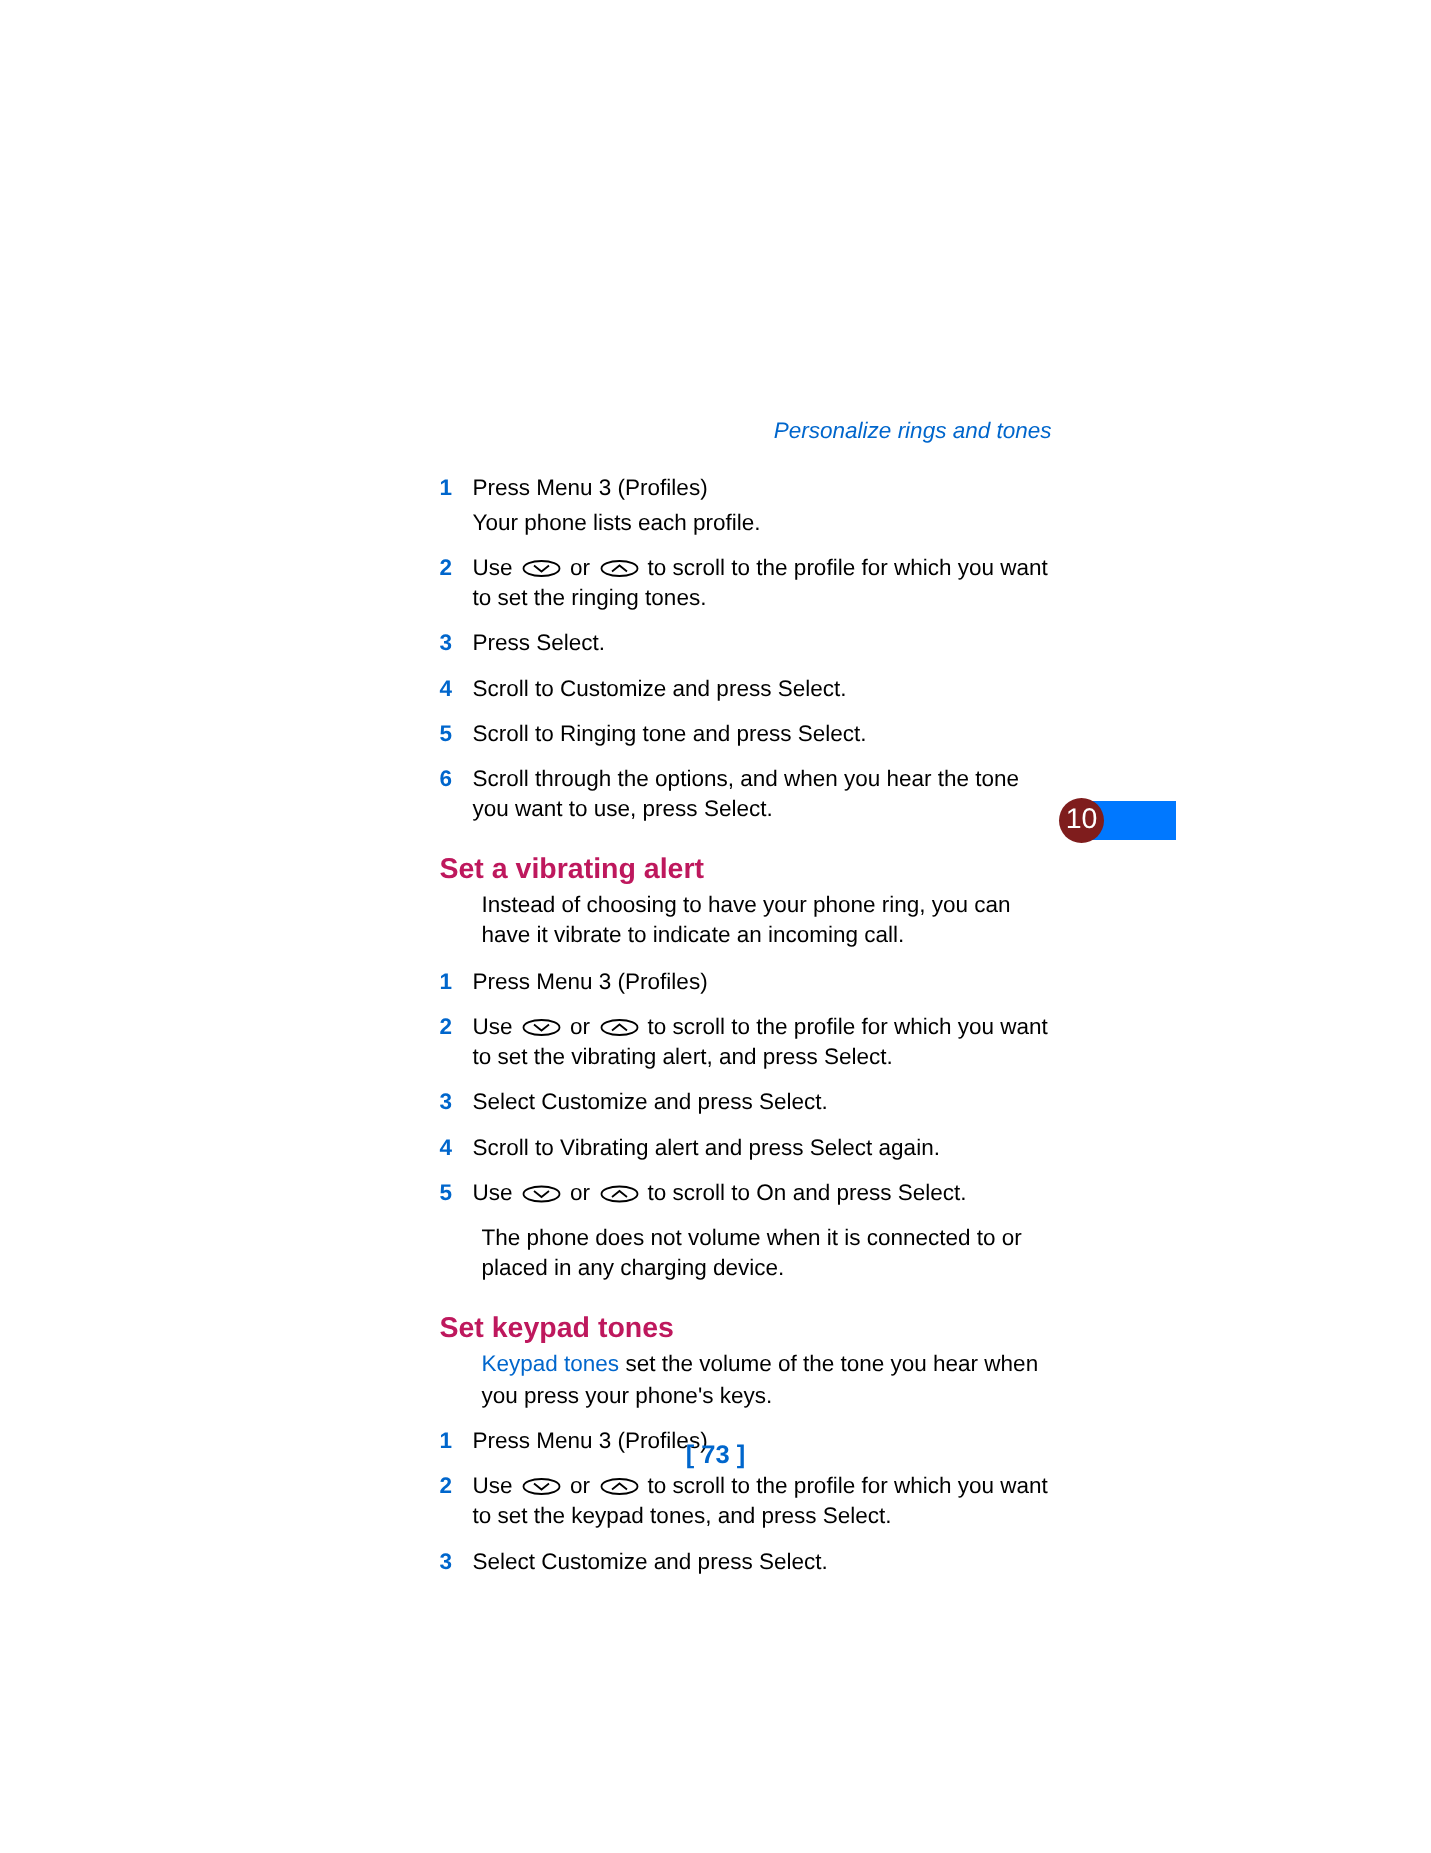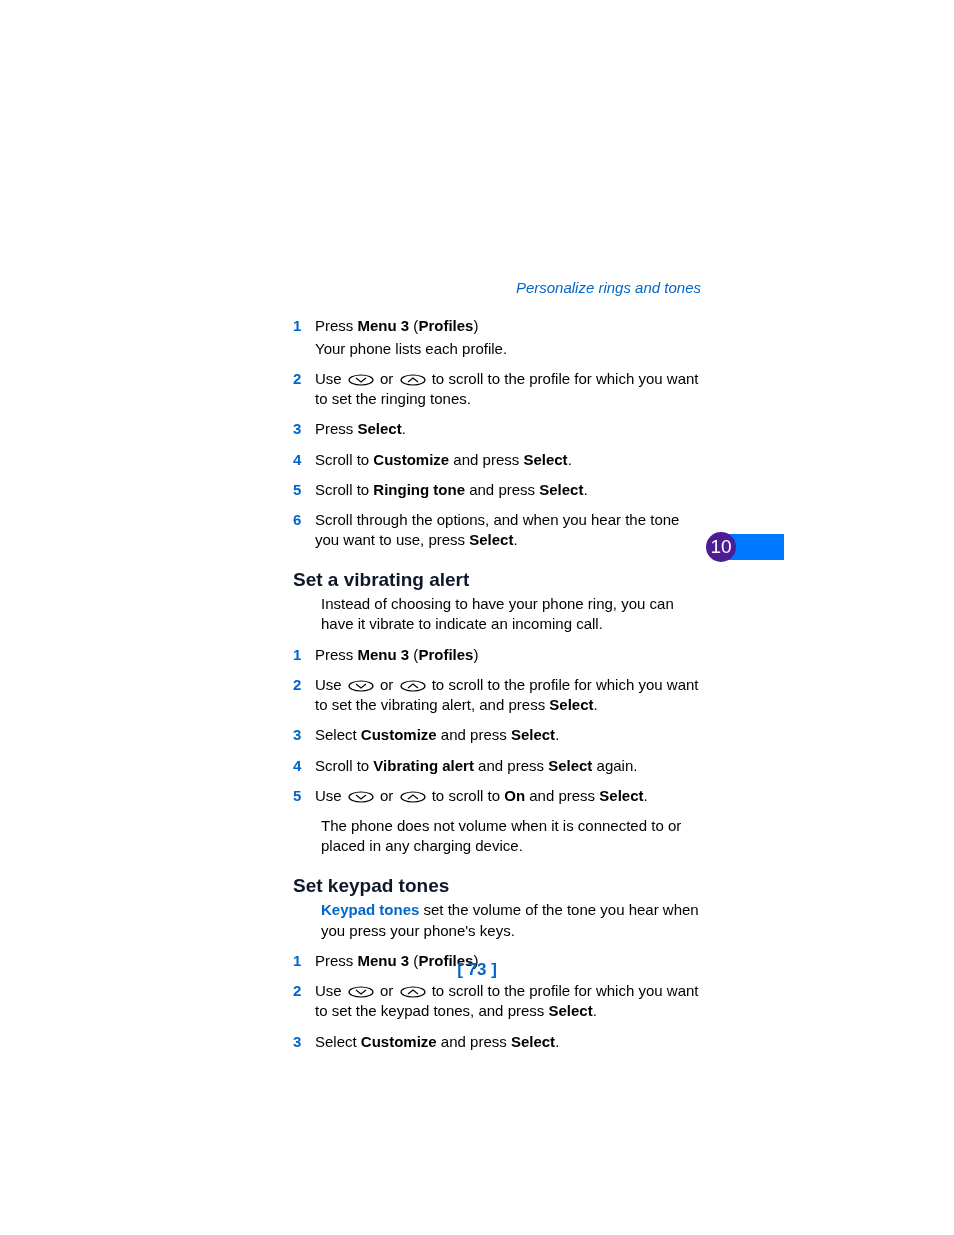--- a/index.html
+++ b/index.html
@@ -40,23 +40,23 @@
     list-style: none;
     position: relative;
     margin-bottom: 10px;
   }
   .ol li .num {
     position: absolute;
     left: -22px;
     color: #0066cc;
     font-weight: bold;
   }
-  .bld { font-weight: bold; }
+  .bld { font-weight: normal; }
   .h2 {
-    color: #0f172a;
+    color: #be185d;
     font-size: 19px;
     font-weight: bold;
     margin-top: 16px;
     margin-bottom: 2px;
   }
   .para {
     margin-bottom: 10px;
     margin-left: 28px;
   }
   .scroll-icon {
@@ -72,21 +72,21 @@
     height: 26px;
     background: #0078ff;
     border-radius: 13px 0 0 13px;
   }
   .chapter-tab .num-circle {
     position: absolute;
     left: -4px;
     top: -2px;
     width: 30px;
     height: 30px;
-    background: #4c1d95;
+    background: #7f1d1d;
     border-radius: 50%;
     color: #fff;
     font-size: 19px;
     font-weight: 500;
     text-align: center;
     line-height: 30px;
   }
   .page-num {
     position: absolute;
     left: 0;

